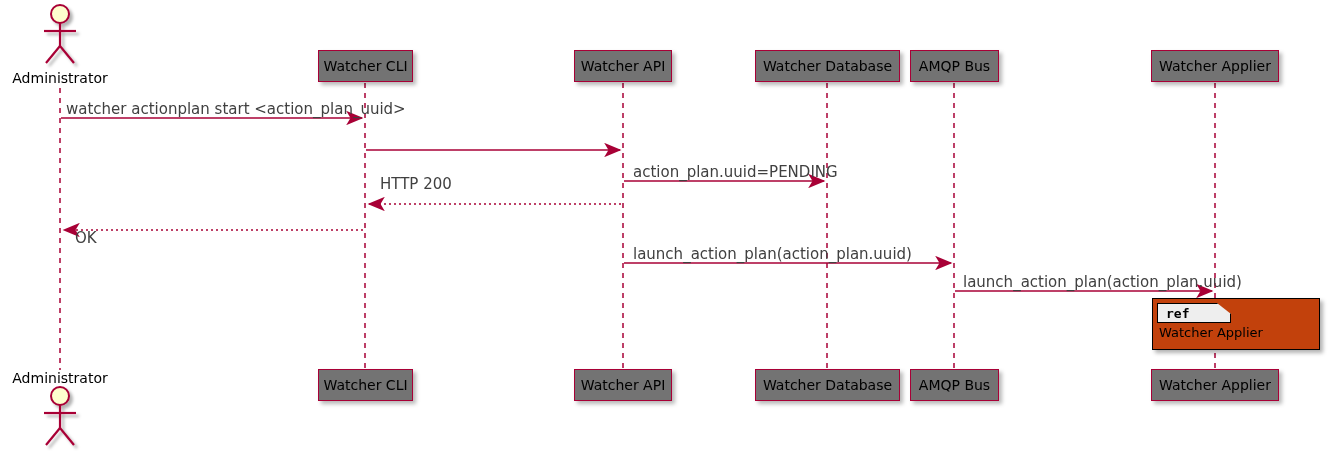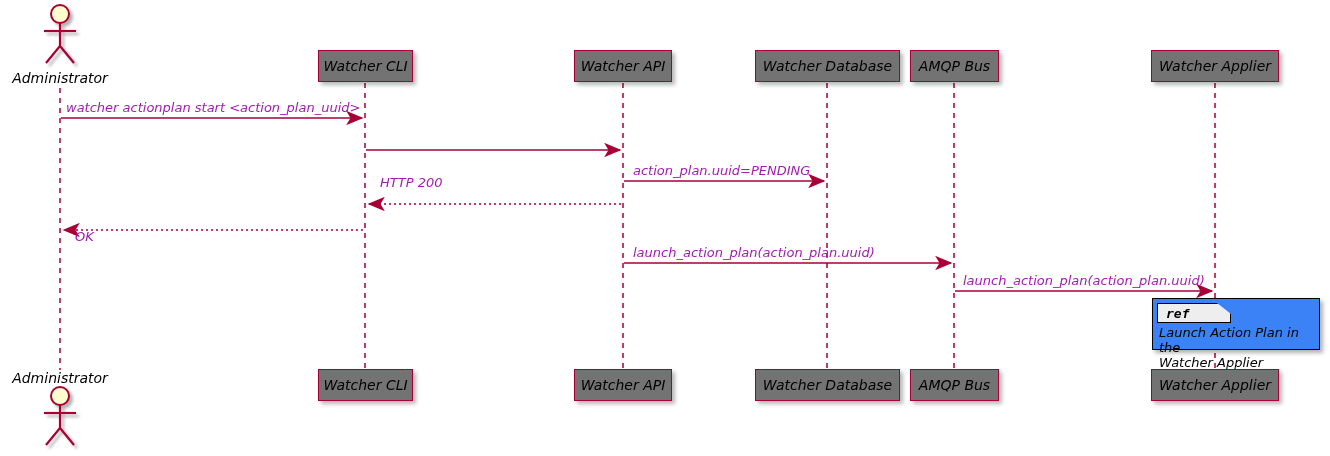--- a/index.html
+++ b/index.html
@@ -9,21 +9,20 @@
   }
   body {
     font-family: "DejaVu Sans", sans-serif;
   }
   #diagram {
     position: relative;
     width: 1330px;
     height: 456px;
     background: #ffffff;
     overflow: hidden;
-    font-style: italic;
   }
   .svg-layer {
     position: absolute;
     top: 0;
     left: 0;
     width: 1330px;
     height: 456px;
   }
   
   .participant {
@@ -43,29 +42,29 @@
   }
   .actor-label {
     position: absolute;
     font-size: 14px;
     color: #000000;
     white-space: nowrap;
     text-align: center;
   }
   .msg-label {
     position: absolute;
-    font-size: 13px;
-    color: #a21caf;
+    font-size: 15px;
+    color: #404040;
     white-space: nowrap;
   }
   
   .ref-box {
     position: absolute;
     box-sizing: border-box;
-    background: #3b82f6;
+    background: #c2410c;
     border: 1.5px solid #000000;
     box-shadow: 3px 3px 4px rgba(0,0,0,0.30);
   }
   .ref-tab {
     position: absolute;
     left: 4px;
     top: 4px;
     height: 20px;
     background: #EEEEEE;
     border: 1.5px solid #000000;
@@ -187,18 +186,17 @@
   <div class="msg-label" style="left:380px; top:175px;">HTTP 200</div>
   <div class="msg-label" style="left:75px; top:229px;">OK</div>
   <div class="msg-label" style="left:633px; top:245px;">launch_action_plan(action_plan.uuid)</div>
   <div class="msg-label" style="left:963px; top:273px;">launch_action_plan(action_plan.uuid)</div>
 
   <div class="ref-box" style="left:1152px; top:298px; width:168px; height:52px;">
     <div class="ref-tab">
       <span>ref</span>
     </div>
     <div class="ref-body">
-      <div>Launch Action Plan in the</div>
       <div>Watcher Applier</div>
     </div>
   </div>
 
 </div>
 
 </body></html>

